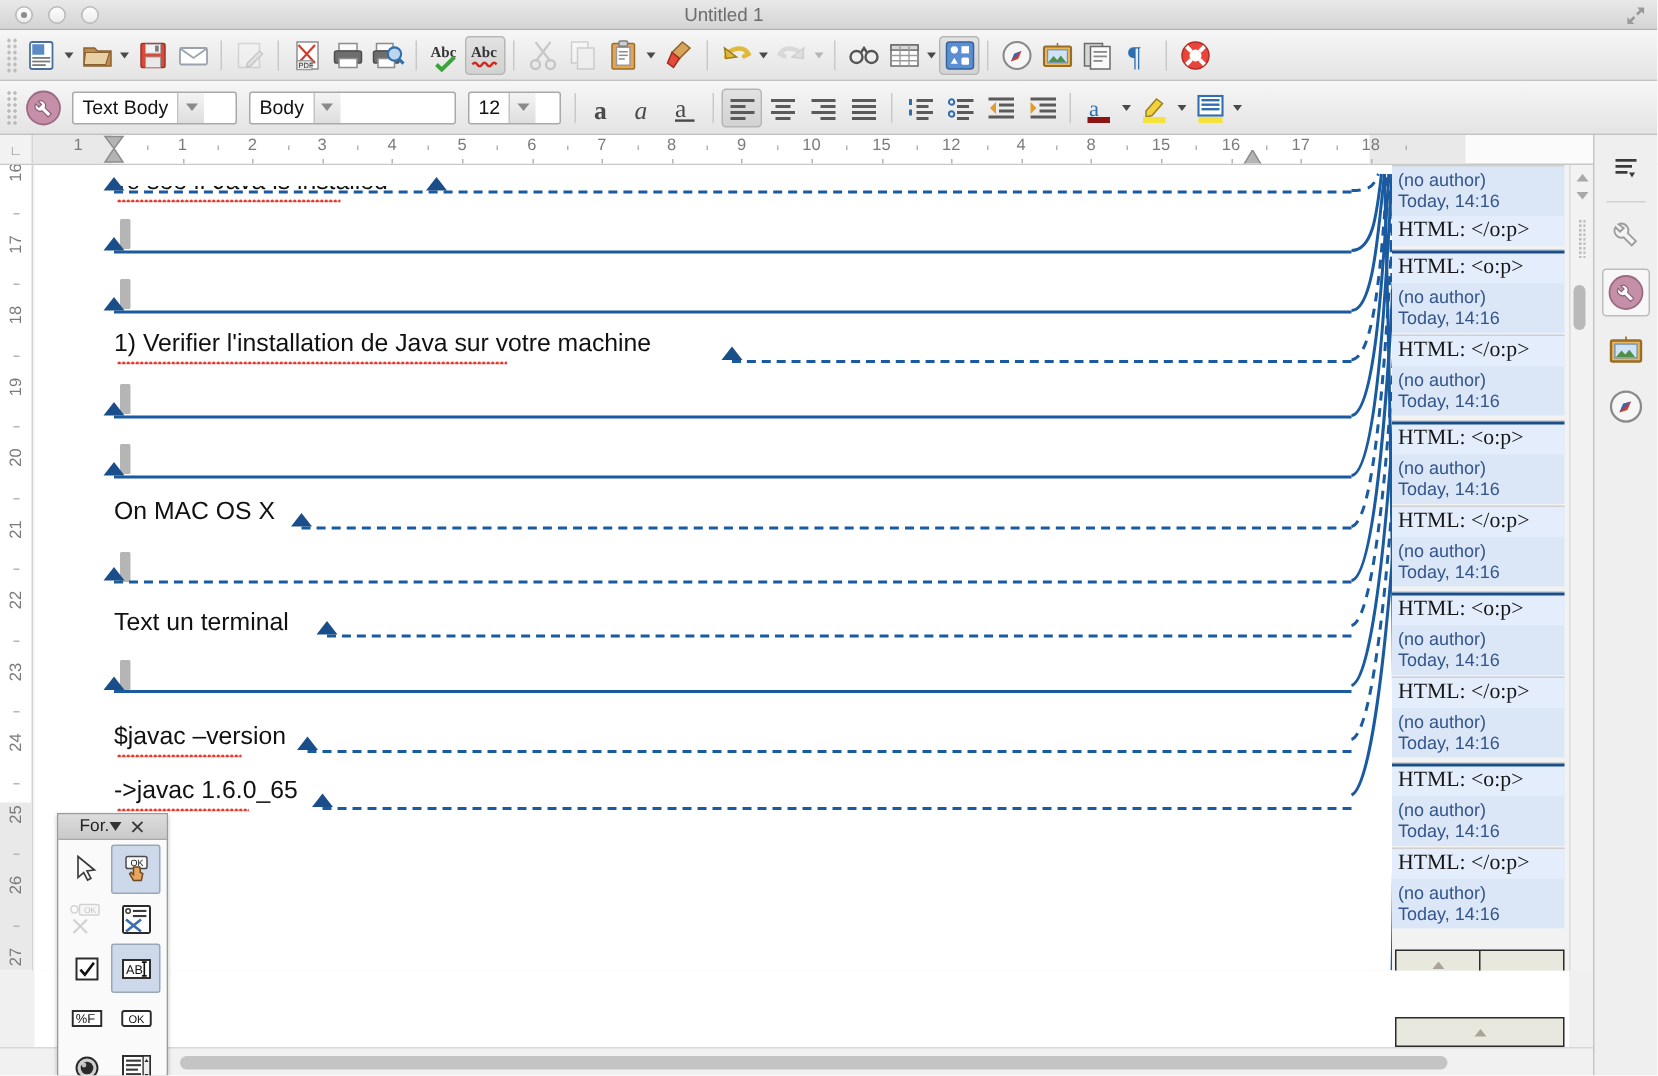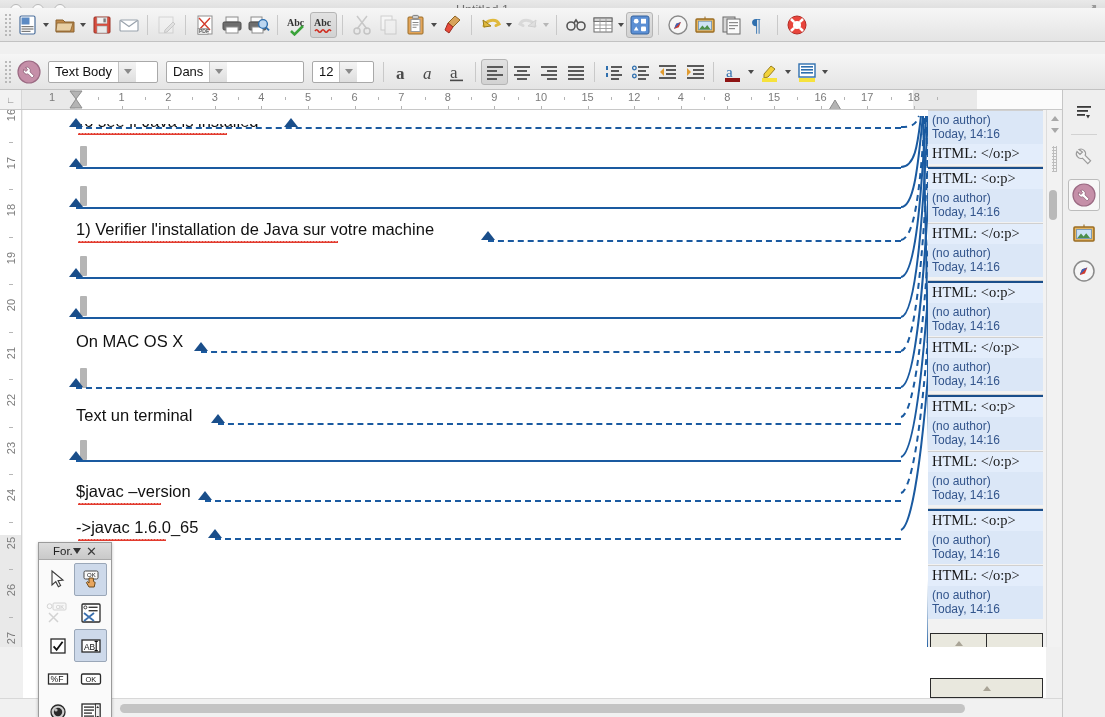--- a/index.html
+++ b/index.html
@@ -30,21 +30,21 @@
   .wb.b1::after { content:""; position:absolute; left:3px; top:3px; width:4px; height:4px;
         border-radius:50%; background:#8c8c8c; }
   .fullscreen-ic { position:absolute; right:8px; top:4px; width:13px; height:13px; color:#9a9a9a; }
 
   
   .toolbar {
     position:absolute; left:0; width:1105px;
     background:linear-gradient(#f6f6f6,#e4e4e4);
     border-bottom:1px solid #c2c2c2;
   }
-  .tb1 { top:8px; height:34px; }
+  .tb1 { top:20px; height:34px; }
   .tb2 { top:54px; height:36px; }
   .tb-inner { position:relative; height:100%; display:flex; align-items:center; padding-left:4px; }
   .grip { width:8px; height:24px; margin-right:2px;
      background-image:radial-gradient(circle, #b0b0b0 1px, transparent 1.2px);
      background-size:4px 4px; opacity:.85; }
   .tbtn { position:relative; width:27px; height:26px; display:flex; align-items:center;
           justify-content:center; border:1px solid transparent; border-radius:3px; }
   .tbtn.active { border-color:#b5b5b5; background:linear-gradient(#e2e2e2,#d2d2d2); }
   .tbtn.dis { opacity:.38; }
   .tbtn svg { display:block; }
@@ -453,21 +453,21 @@
       </div>
 
       <div class="combo c-style">
         <div class="val">Text Body</div>
         <div class="arw">
             <i></i>
           </div>
       </div>
 
       <div class="combo c-font">
-        <div class="val">Dans</div>
+        <div class="val">Body</div>
         <div class="arw">
             <i></i>
           </div>
       </div>
 
       <div class="combo c-size">
         <div class="val">12</div>
         <div class="arw">
             <i></i>
           </div>

